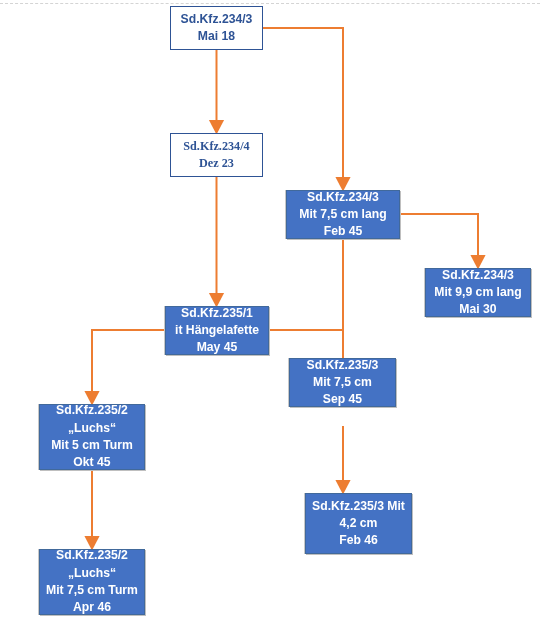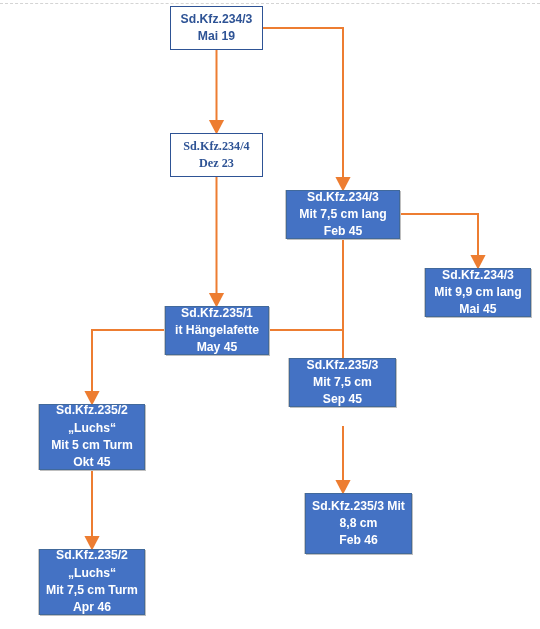--- a/index.html
+++ b/index.html
@@ -95,38 +95,38 @@
       <path d="M269,330 L343,330"></path>
 
       <path d="M343,426 L343,486" marker-end="url(#arrowhead)"></path>
 
       <path d="M92,470 L92,542" marker-end="url(#arrowhead)"></path>
     </g>
   </svg>
 
   <div class="node outline" style="left:170px; top:6px; width:93px; height:44px;">
     <span class="line">Sd.Kfz.234/3</span>
-    <span class="line">Mai 19</span>
+    <span class="line">Mai 18</span>
   </div>
 
   <div class="node outline" style="left:170px; top:133px; width:93px; height:44px;font-family:Liberation Serif, serif;">
     <span class="line">Sd.Kfz.234/4</span>
     <span class="line">Dez 23</span>
   </div>
 
   <div class="node filled" style="left:286px; top:190px; width:114px; height:49px;">
     <span class="line">Sd.Kfz.234/3</span>
     <span class="line">Mit 7,5 cm lang</span>
     <span class="line">Feb 45</span>
   </div>
 
   <div class="node filled" style="left:425px; top:268px; width:106px; height:49px;">
     <span class="line">Sd.Kfz.234/3</span>
     <span class="line">Mit 9,9 cm lang</span>
-    <span class="line">Mai 45</span>
+    <span class="line">Mai 30</span>
   </div>
 
   <div class="node filled" style="left:165px; top:306px; width:104px; height:49px;">
     <span class="line">Sd.Kfz.235/1</span>
     <span class="line">it Hängelafette</span>
     <span class="line">May 45</span>
   </div>
 
   <div class="node filled" style="left:289px; top:358px; width:107px; height:49px;">
     <span class="line">Sd.Kfz.235/3</span>
@@ -136,21 +136,21 @@
 
   <div class="node filled" style="left:39px; top:404px; width:106px; height:66px;">
     <span class="line">Sd.Kfz.235/2</span>
     <span class="line">„Luchs“</span>
     <span class="line">Mit 5 cm Turm</span>
     <span class="line">Okt 45</span>
   </div>
 
   <div class="node filled" style="left:305px; top:493px; width:107px; height:61px;">
     <span class="line">Sd.Kfz.235/3 Mit</span>
-    <span class="line">8,8 cm</span>
+    <span class="line">4,2 cm</span>
     <span class="line">Feb 46</span>
   </div>
 
   <div class="node filled" style="left:39px; top:549px; width:106px; height:66px;">
     <span class="line">Sd.Kfz.235/2</span>
     <span class="line">„Luchs“</span>
     <span class="line">Mit 7,5 cm Turm</span>
     <span class="line">Apr 46</span>
   </div>
 

